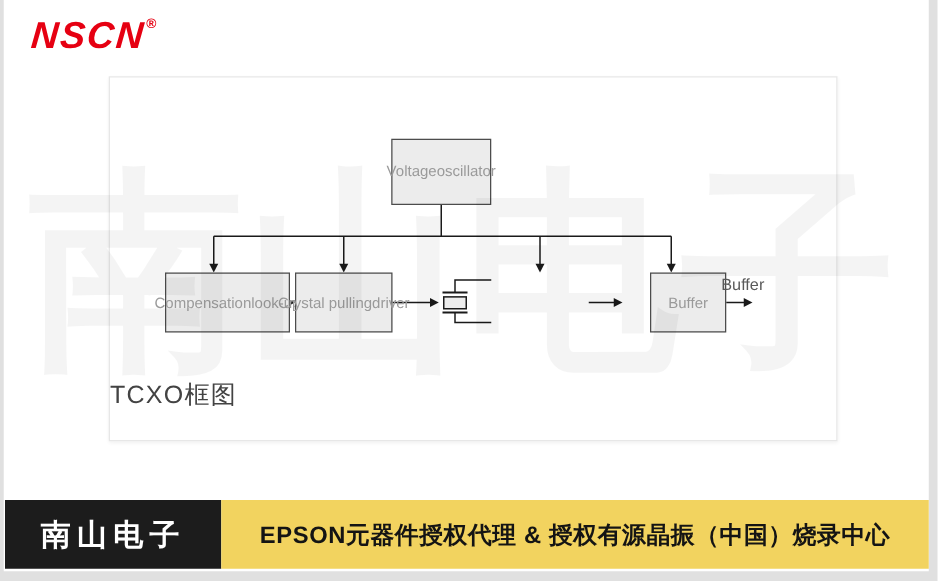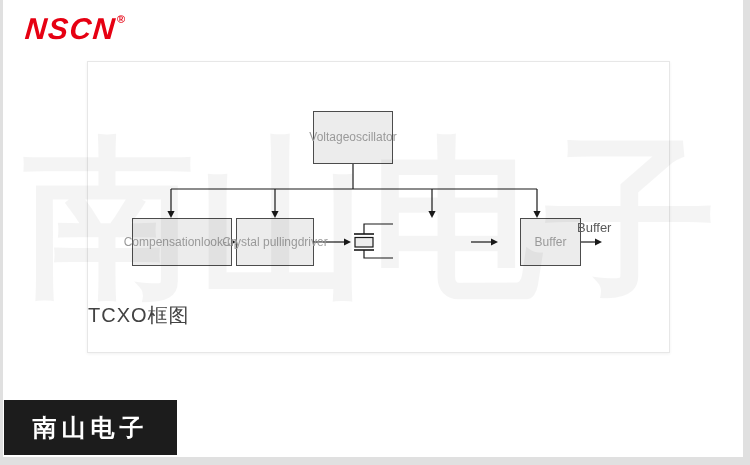--- a/index.html
+++ b/index.html
@@ -151,15 +151,18 @@
 
     <div class="caption">TCXO框图</div>
   </div>
 
   <div class="watermark">南山电子</div>
 
   <div class="footer">
     <div class="footer-brand">
       <span>南山电子</span>
     </div>
+    <div class="footer-tagline">
+      <span>EPSON元器件授权代理 &amp; 授权有源晶振（中国）烧录中心</span>
+    </div>
   </div>
 
 </div>
 
 </body></html>

